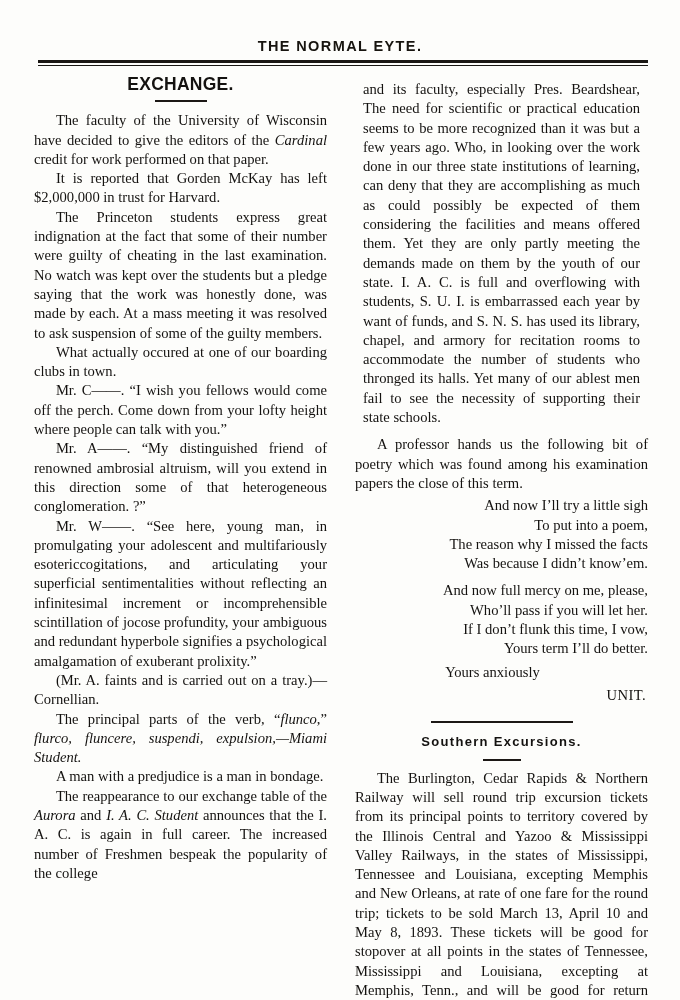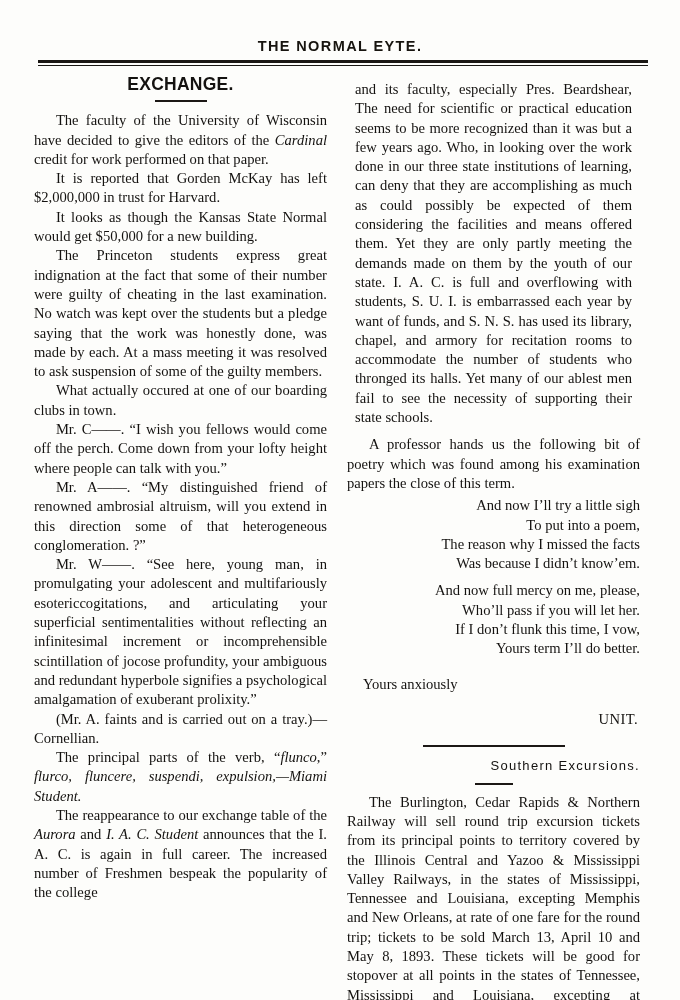--- a/index.html
+++ b/index.html
@@ -55,21 +55,21 @@
   }
 
   
   .columns {
     position: absolute;
     top: 70px;
     left: 34px;
     width: 614px;
     height: 920px;
     display: flex;
-    gap: 20px;
+    gap: 28px;
   }
   .col {
     width: 293px;
     font-size: 14.6px;
     line-height: 19.3px;
     text-align: justify;
     text-justify: inter-word;
     -webkit-hyphens: none;
     hyphens: none;
   }
@@ -91,23 +91,23 @@
     background: #1c1815;
     margin: 7px auto 9px auto;
   }
   .rule-mid {
     width: 142px;
     height: 1.6px;
     background: #1c1815;
     margin: 16px auto 9px auto;
   }
   .sub-title {
-    text-align: right;
+    text-align: center;
     font-family: "Liberation Sans", sans-serif;
-    font-weight: normal;
+    font-weight: bold;
     font-size: 13px;
     letter-spacing: 1.3px;
     margin: 0;
     color: #141210;
   }
   .rule-tiny {
     width: 38px;
     height: 1.6px;
     background: #1c1815;
     margin: 8px auto 8px auto;
@@ -131,22 +131,22 @@
   .poem .pl {
     text-indent: 0;
     margin: 0;
     white-space: nowrap;
   }
   .poem .in-a { padding-left: 3.2em; }
   .poem .in-b { padding-left: 0.55em; }
   .poem .stanza-gap { height: 8px; }
 
   .signoff {
-    text-align: left;
-    margin: 16px;
+    text-align: center;
+    margin: 4px;
     padding-right: 18px;
   }
   .signoff-2 {
     text-align: right;
     margin: 0;
     padding-right: 2px;
   }
   .smallcaps {
     font-variant: small-caps;
     letter-spacing: 0.4px;
@@ -168,28 +168,28 @@
   <div class="columns">
 
     <div class="col left">
 
       <div class="sec-title">EXCHANGE.</div>
       <div class="rule-short"></div>
 
       <div id="left-paras">
           <p class="para"><span>The faculty of the University of Wisconsin have decided to give the editors of the </span><i class="ital">Cardinal</i><span> credit for work performed on that paper.</span></p>
           <p class="para"><span>It is reported that Gorden McKay has left $2,000,000 in trust for Harvard.</span></p>
-          <p class="para"><span>It looks as though the Kansas State Normal would get $50,000 for a new building.</span></p>
           <p class="para"><span>The Princeton students express great indignation at the fact that some of their number were guilty of cheating in the last examination.  No watch was kept over the students but a pledge saying that the work was honestly done, was made by each.  At a mass meeting it was resolved to ask suspension of some of the guilty members.</span></p>
           <p class="para"><span>What actually occured at one of our boarding clubs in town.</span></p>
           <p class="para"><span>Mr. C——.  “I wish you fellows would come off the perch.  Come down from your lofty height where people can talk with you.”</span></p>
           <p class="para"><span>Mr. A——.  “My distinguished friend of renowned ambrosial altruism, will you extend in this direction some of that heterogeneous conglomeration. ?”</span></p>
           <p class="para"><span>Mr. W——.  “See here, young man, in promulgating your adolescent and multifariously esotericcogitations, and articulating your superficial sentimentalities without reflecting an infinitesimal increment or incomprehensible scintillation of jocose profundity, your ambiguous and redundant hyperbole signifies a psychological amalgamation of exuberant prolixity.”</span></p>
           <p class="para"><span>(Mr. A. faints and is carried out on a tray.)—Cornellian.</span></p>
           <p class="para"><span>The principal parts of the verb, “</span><i class="ital">flunco</i><span>,” </span><i class="ital">flurco,  fluncere,  suspendi,  expulsion,—Miami Student.</i></p>
+          <p class="para"><span>A man with a predjudice is a man in bondage.</span></p>
           <p class="para"><span>The reappearance to our exchange table of the </span><i class="ital">Aurora</i><span> and </span><i class="ital">I.  A.  C.  Student</i><span> announces that the I. A. C. is again in full career.  The increased number of Freshmen bespeak the popularity of the college</span></p>
         </div>
 
     </div>
 
     <div class="col right">
 
       <p class="cont">and its faculty, especially Pres. Beardshear, The need for scientific or practical education seems to be more recognized than it was but a few years ago.  Who, in looking over the work done in our three state institutions of learning, can deny that they are accomplishing as much as could possibly be expected of them considering the facilities and means offered them.  Yet they are only partly meeting the demands made on them by the youth of our state.  I. A. C. is full and overflowing with students, S. U. I. is embarrassed each year by want of funds, and S. N. S. has used its library, chapel, and armory for recitation rooms to accommodate the number of students who thronged its halls.  Yet many of our ablest men fail to see the necessity of supporting their state schools.</p>
 
       <p class="para">A professor hands us the following bit of poetry which was found among his examination papers the close of this term.</p>

